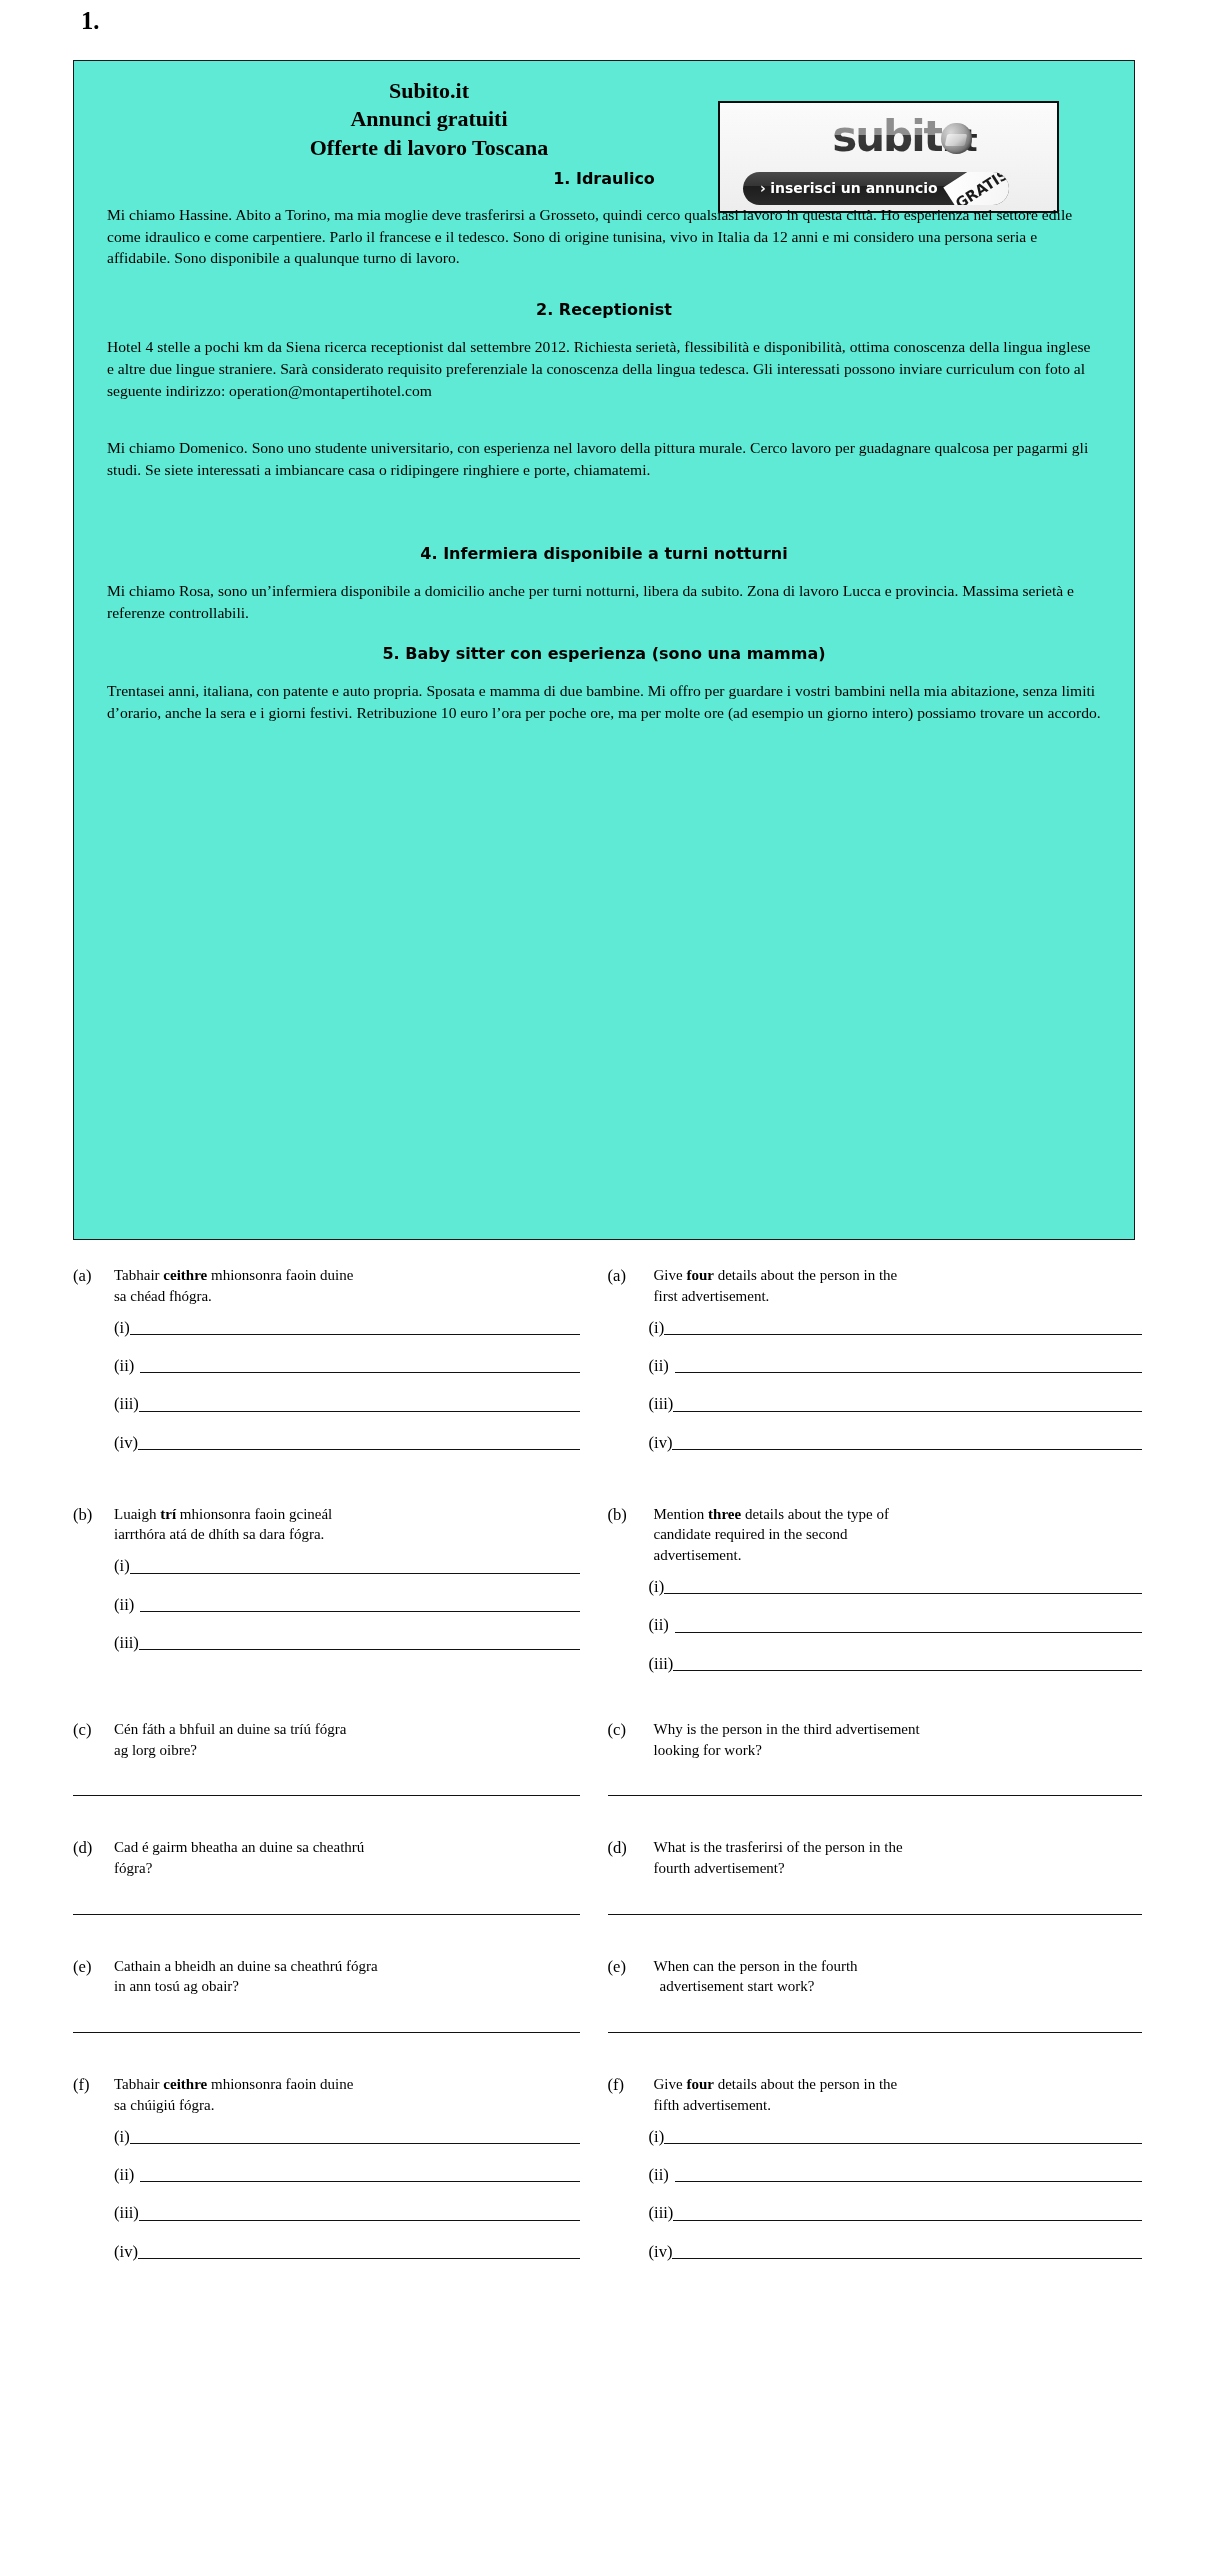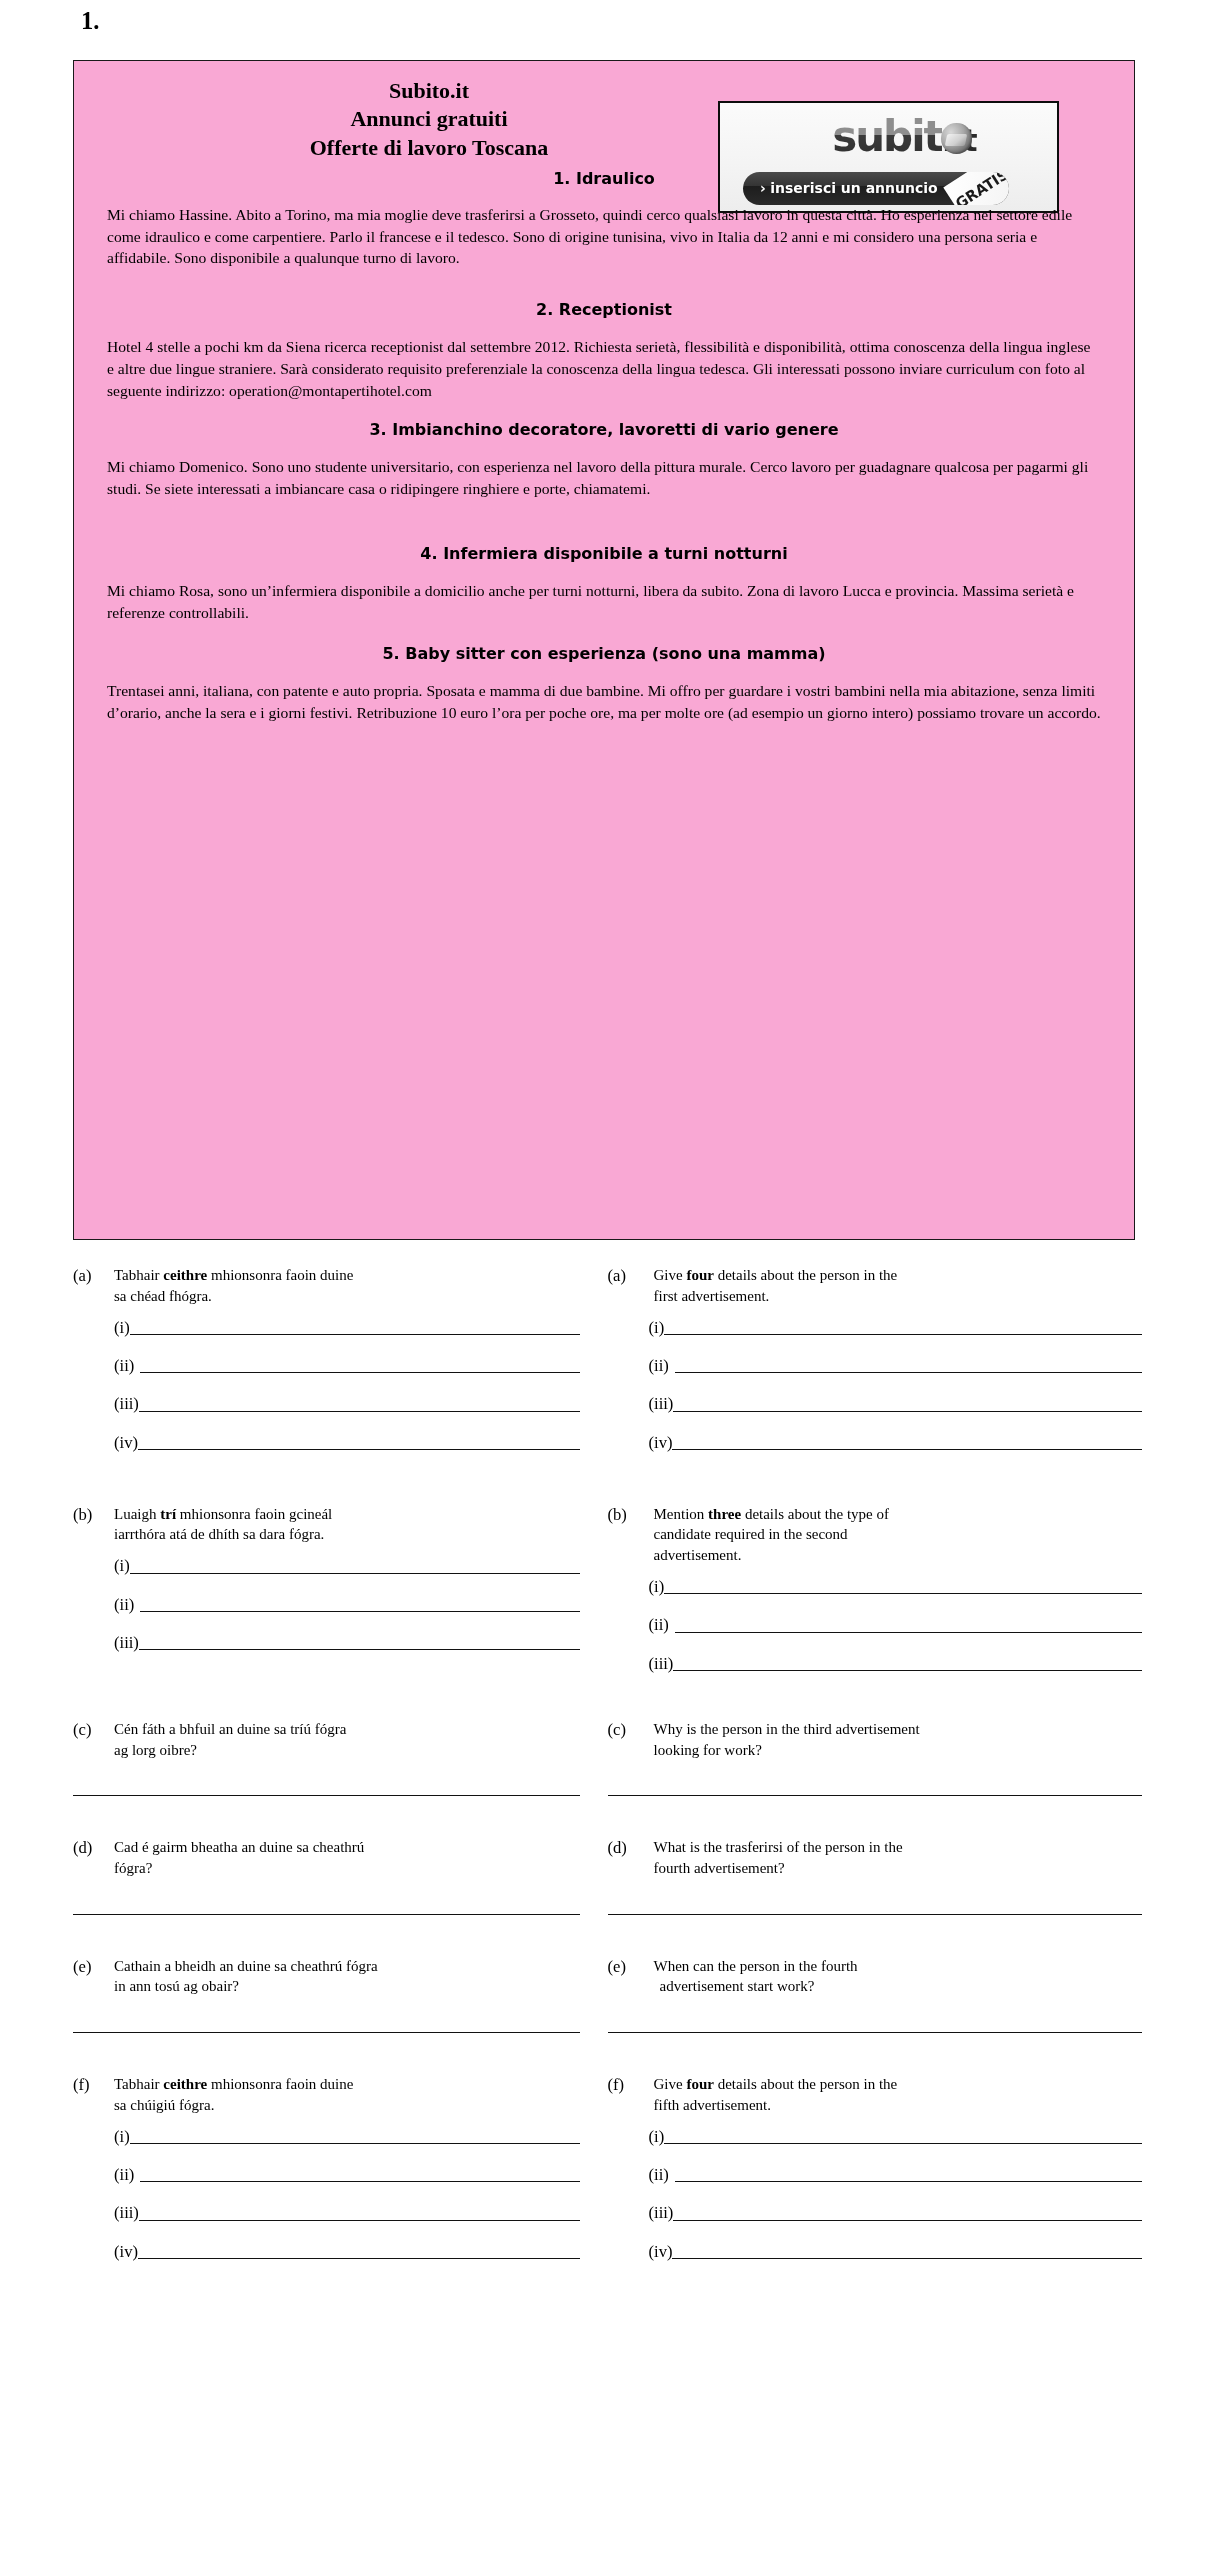--- a/index.html
+++ b/index.html
@@ -26,21 +26,21 @@
   }
 
   
   .stimulus-box {
     position: absolute;
     left: 73px;
     top: 60px;
     width: 1062px;
     height: 1180px;
     border: 1.3px solid #1a1a1a;
-    background: #f9a8d4;
+    background: #5eead4;
   }
 
   .stimulus-inner { position: relative; width: 100%; height: 100%; }
 
   
   .header-area {
     position: absolute;
     left: 0; top: 0; right: 0;
     height: 110px;
   }
@@ -287,21 +287,20 @@
           <div class="ad-title">1. Idraulico</div>
           <p class="ad-body" style="margin-top:16px">Mi chiamo Hassine. Abito a Torino, ma mia moglie deve trasferirsi a Grosseto, quindi cerco qualsiasi lavoro in questa città. Ho esperienza nel settore edile come idraulico e come carpentiere. Parlo il francese e il tedesco. Sono di origine tunisina, vivo in Italia da 12 anni e mi considero una persona seria e affidabile. Sono disponibile a qualunque turno di lavoro.</p>
         </div>
 
         <div class="advert" style="top:239px">
           <div class="ad-title">2. Receptionist</div>
           <p class="ad-body" style="margin-top:17.3px">Hotel 4 stelle a pochi km da Siena ricerca receptionist dal settembre 2012.  Richiesta serietà, flessibilità e disponibilità, ottima conoscenza della lingua inglese e altre due lingue straniere. Sarà considerato requisito preferenziale la conoscenza della lingua tedesca. Gli interessati possono inviare curriculum con foto al seguente indirizzo: operation@montapertihotel.com</p>
         </div>
 
         <div class="advert" style="top:359px">
-          <div class="ad-title">3. Imbianchino decoratore, lavoretti di vario genere</div>
           <p class="ad-body" style="margin-top:17.3px">Mi chiamo Domenico. Sono uno studente universitario, con esperienza nel lavoro della pittura murale. Cerco lavoro per guadagnare qualcosa per pagarmi gli studi. Se siete interessati a imbiancare casa o ridipingere ringhiere e porte, chiamatemi.</p>
         </div>
 
         <div class="advert" style="top:483px">
           <div class="ad-title">4. Infermiera disponibile a turni notturni</div>
           <p class="ad-body" style="margin-top:17.3px">Mi chiamo Rosa, sono un’infermiera disponibile a domicilio anche per turni notturni, libera da subito. Zona di lavoro Lucca e provincia. Massima serietà e referenze controllabili.</p>
         </div>
 
         <div class="advert" style="top:583px">
           <div class="ad-title">5. Baby sitter con esperienza (sono una mamma)</div>

